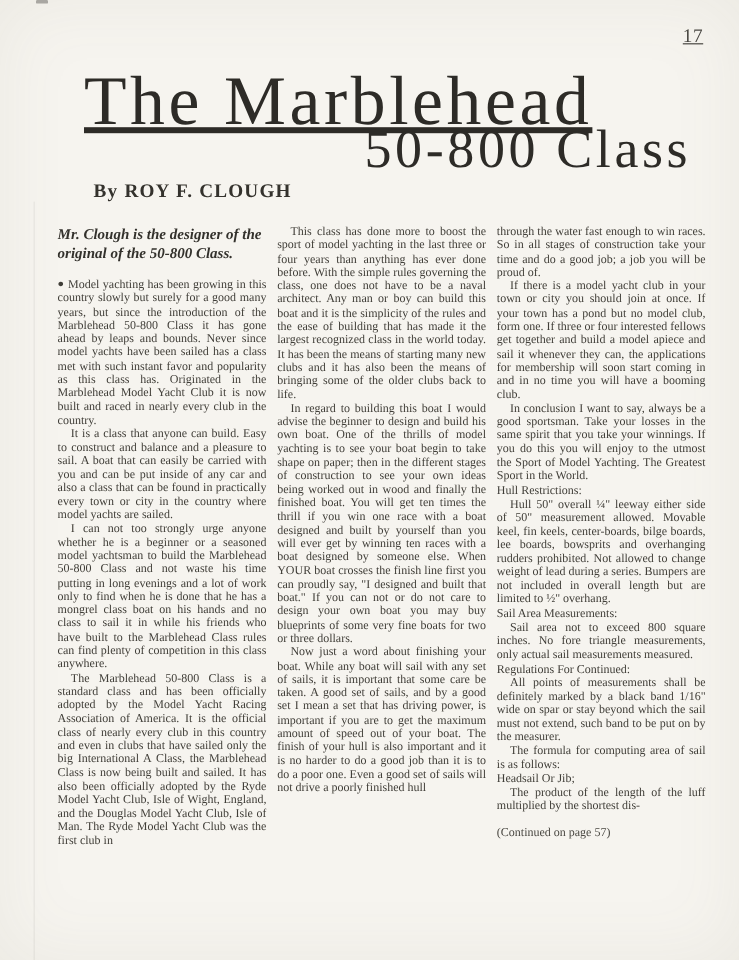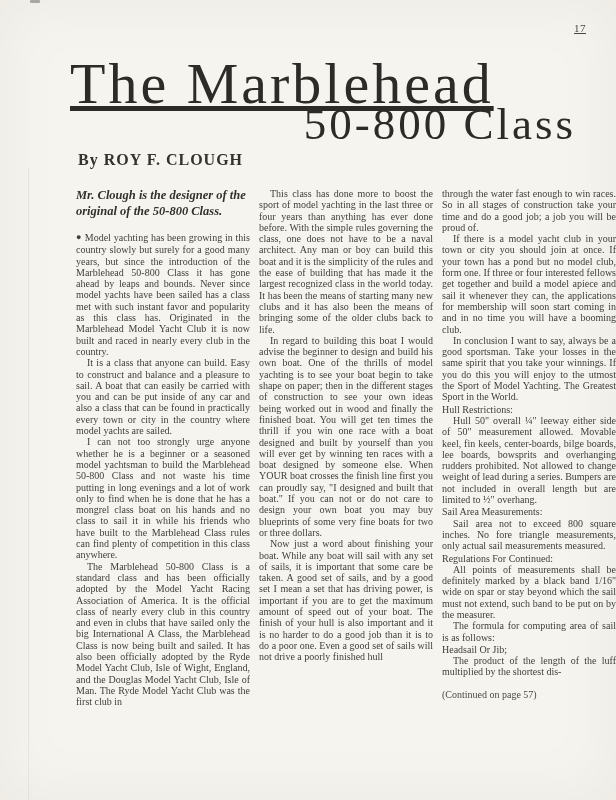--- a/index.html
+++ b/index.html
@@ -13,36 +13,36 @@
   .scan-mark-top{
     position:absolute;top:0;left:30px;width:10px;height:3px;
     background:#6f6d68;opacity:.55;border-radius:1px;
   }
   .scan-crease{
     position:absolute;top:168px;left:28px;width:1px;height:632px;
     background:rgba(60,55,45,0.07);
   }
   .page-number{
     position:absolute;top:22px;right:30px;
-    font-size:11px;color:#4a4843;letter-spacing:.5px;text-decoration:underline;
+    font-size:16px;color:#4a4843;letter-spacing:.5px;text-decoration:underline;
   }
   .title-line1{
     position:absolute;top:50px;left:70px;
     font-size:58px;color:#2d2b27;letter-spacing:3px;white-space:nowrap;text-decoration:underline;
   }
   .title-line2{
     position:absolute;top:98px;left:0;width:556px;text-align:right;
     font-size:45px;color:#2d2b27;letter-spacing:3px;white-space:nowrap;padding-left:20px;
   }
   .byline{
     position:absolute;top:151px;left:78px;
     font-size:16px;font-weight:bold;letter-spacing:1px;color:#34322d;
   }
   .columns{
-    position:absolute;top:188px;left:76px;width:540px;height:570px;
+    position:absolute;top:188px;left:48px;width:540px;height:570px;
     display:flex;gap:9px;
   }
   .col{
     width:174px;height:100%;overflow:hidden;
     text-align:justify;
     font-size:10px;line-height:11.3px;color:#403e38;
   }
   .para{margin:0;text-indent:11px;}
   .para.noindent{text-indent:0;}
   .para.heading{text-indent:0;margin-top:1px;}

